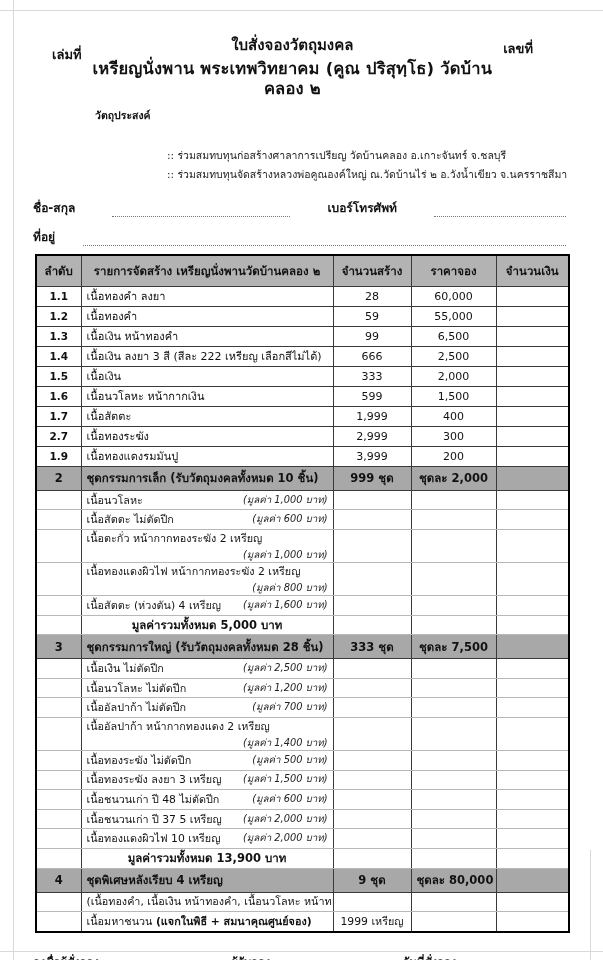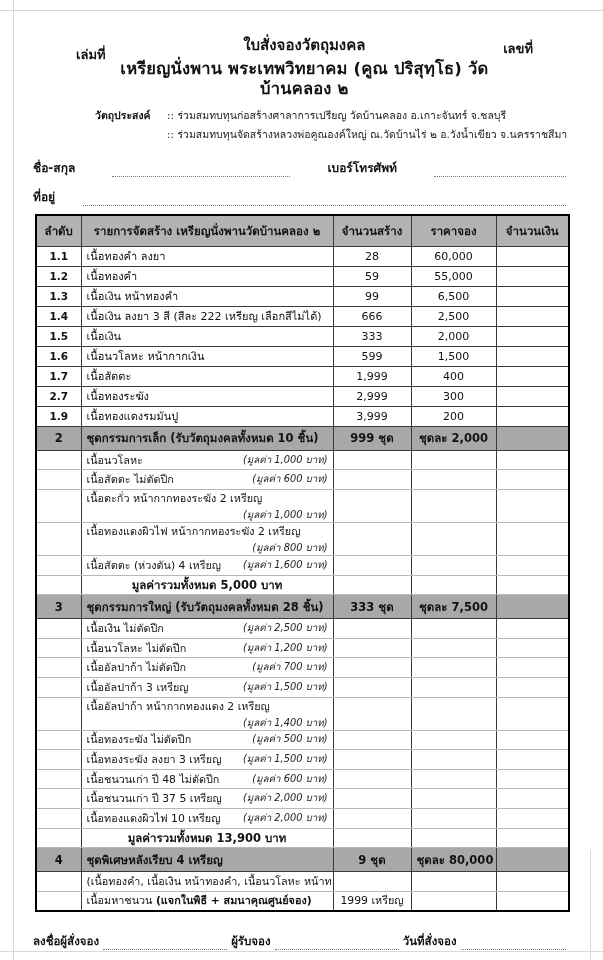--- a/index.html
+++ b/index.html
@@ -8,30 +8,30 @@
     background:#ffffff;color:#111;
     font-family:"DejaVu Sans","Liberation Sans",sans-serif;
     -webkit-font-smoothing:antialiased;
   }
   .hairline{position:absolute;background:#d9d9d9;}
   .hl-top{left:0;top:10px;width:603px;height:1px;}
   .hl-left{left:13px;top:0;width:1px;height:960px;}
   .hl-right{left:590px;top:850px;width:1px;height:110px;}
   .hl-bottom{left:0;top:951px;width:603px;height:1px;}
 
-  .header{padding:36px 70px 0 52px;display:flex;align-items:flex-start;margin-left:24px;}
+  .header{padding:36px 70px 0 52px;display:flex;align-items:flex-start;}
   .corner-label{font-size:13px;font-weight:600;white-space:nowrap;padding-top:8px;}
   .corner-right{padding-top:2px;}
   .title-block{flex:1;text-align:center;line-height:1.25;}
   .doc-title{font-size:15px;font-weight:600;}
   .doc-subtitle{font-size:16.5px;font-weight:bold;margin-top:4px;letter-spacing:.2px;}
 
   .purpose{display:flex;margin:6px 0 0 95px;font-size:10.5px;line-height:1.8;}
   .purpose-label{width:72px;font-weight:600;flex:none;}
-  .purpose-lines{color:#222;}
+  .purpose-lines{color:#222;margin-top:40px;}
 
   .formline{display:flex;align-items:flex-end;margin:0 33px;font-size:12px;font-weight:bold;}
   .formline.name{margin-top:14px;gap:33px;}
   .formline.addr{margin-top:10px;margin-bottom:8px;gap:24px;}
   .dotline{flex:1;border-bottom:1.2px dotted #777;height:13px;margin:0 4px;}
 
   table.order{border-collapse:collapse;margin:6px 0 0 35px;width:533px;table-layout:fixed;}
   table.order{border:2px solid #000;}
   th,td{border:1px solid #3a3a3a;padding:0 5px;vertical-align:middle;overflow:hidden;white-space:nowrap;}
   thead th{background:#b3b3b3;font-size:11.5px;font-weight:bold;height:26px;text-align:center;padding:2px;}
@@ -270,30 +270,20 @@
           <span class="subname">เนื้ออัลปาก้า  ไม่ตัดปีก</span>
           <span class="subnote">(มูลค่า 700 บาท)</span>
         </td>
         <td class="c-qty"></td>
         <td class="c-price"></td>
         <td class="c-amount"></td>
       </tr>
       <tr class="sub">
         <td class="c-no"></td>
         <td class="c-name">
-          <span class="subname">เนื้ออัลปาก้า   3  เหรียญ</span>
-          <span class="subnote">(มูลค่า 1,500 บาท)</span>
-        </td>
-        <td class="c-qty"></td>
-        <td class="c-price"></td>
-        <td class="c-amount"></td>
-      </tr>
-      <tr class="sub">
-        <td class="c-no"></td>
-        <td class="c-name">
           <span class="subname">เนื้ออัลปาก้า  หน้ากากทองแดง   2  เหรียญ</span>
           <span class="subnote">(มูลค่า 1,400 บาท)</span>
         </td>
         <td class="c-qty"></td>
         <td class="c-price"></td>
         <td class="c-amount"></td>
       </tr>
       <tr class="sub">
         <td class="c-no"></td>
         <td class="c-name">

